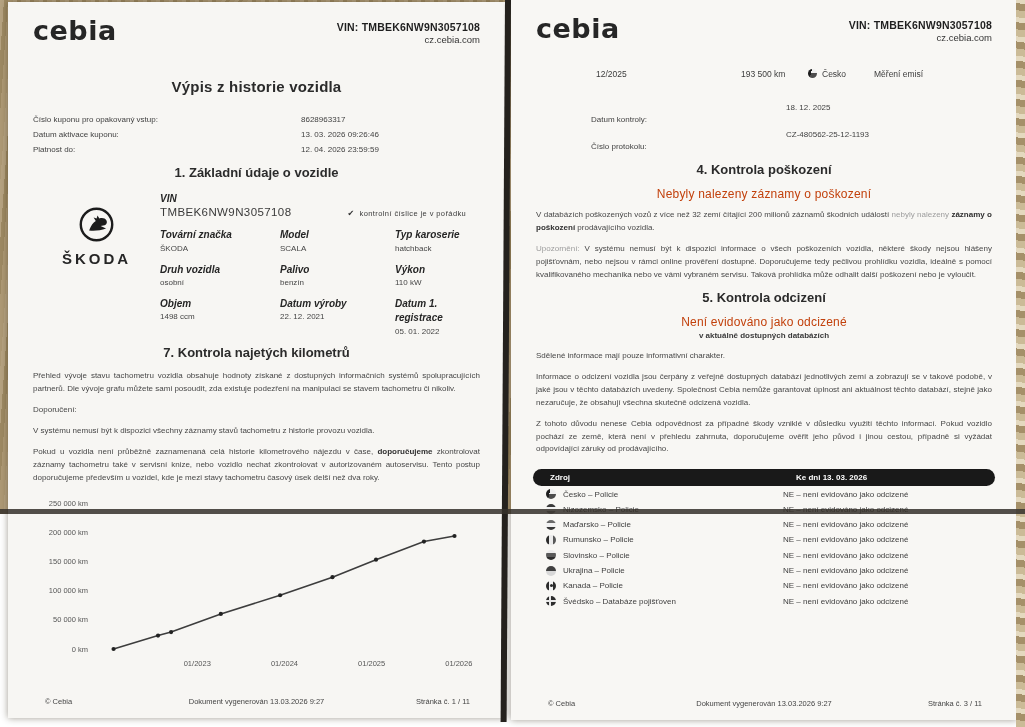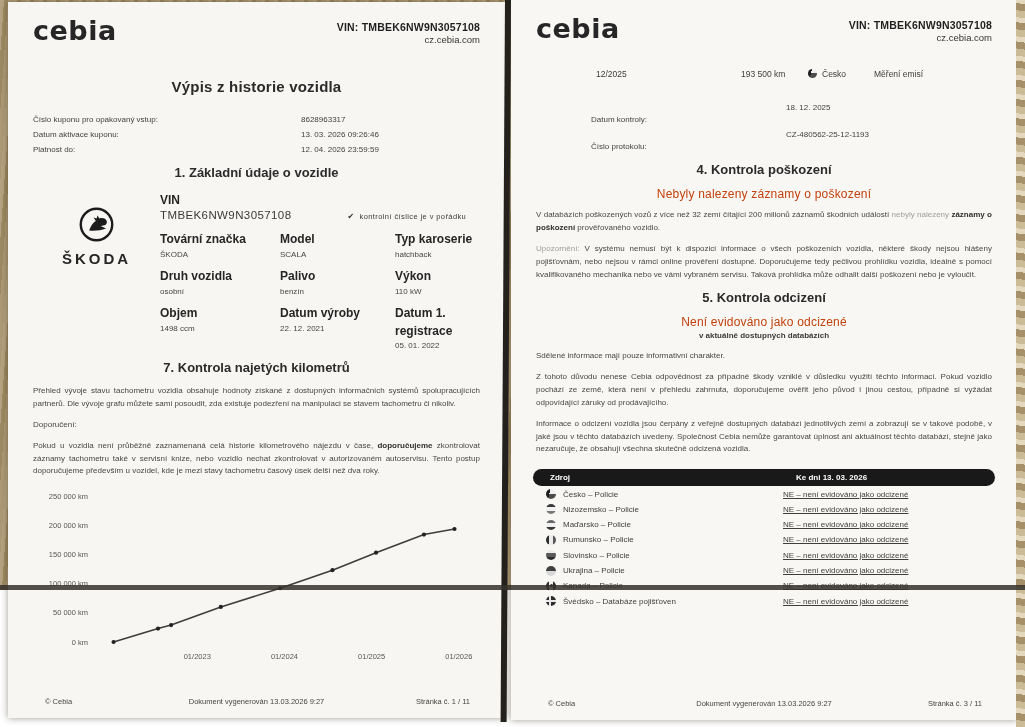--- a/index.html
+++ b/index.html
@@ -1,17 +1,17 @@
 <!DOCTYPE html>
 <html lang="cs"><head>
 <meta charset="utf-8">
 <style>
   html,body{margin:0;padding:0;}
   body{width:1025px;height:727px;overflow:hidden;font-family:"Liberation Sans","DejaVu Sans",sans-serif;}
-  .stage{position:relative;width:1025px;height:590px;
+  .stage{position:relative;width:1025px;height:514px;
     background:#a6916c;
     background-image:repeating-linear-gradient(94deg,#b6a381 0 4px,#9e8a63 4px 8px,#ae9a75 8px 13px);}
   .edge-right{position:absolute;right:0;top:0;width:9px;height:727px;
     background:repeating-linear-gradient(8deg,#cbbb97 0 7px,#a59069 7px 14px,#e4d9bf 14px 19px);}
   .edge-bottom{position:absolute;left:0;bottom:0;width:1025px;height:5px;background:#35302a;opacity:.85;}
   .divider{position:absolute;left:505px;top:0;width:6px;height:722px;background:#24211d;
     transform:rotate(.35deg);transform-origin:top center;}
 
   .page{position:absolute;background:#f7f6f3;color:#3f3f3f;box-shadow:0 0 7px rgba(40,30,10,.45);}
   .page-left{left:8px;top:2px;width:497px;height:716px;}
@@ -34,21 +34,21 @@
   h2.sec{margin:8px;text-align:center;font-size:13px;font-weight:bold;color:#2b2b2b;}
   .sec1-head{margin-top:24px;}
   .sec2-head{margin-top:19px;}
 
   .s1{display:flex;margin-top:9px;}
   .skoda-col{flex:0 0 127px;text-align:center;padding-top:17px;}
   .skoda-mark{width:37px;height:37px;margin:0 auto;}
   .skoda-word{margin-top:7px;font-size:15px;font-weight:bold;letter-spacing:3px;color:#262626;}
   .s1-fields{flex:1;padding-top:3px;}
   .vin-row{margin-bottom:10px;}
-  .flabel{font-size:12px;font-weight:bold;color:#262626;line-height:1.45;}
+  .flabel{font-size:10px;font-weight:bold;color:#262626;line-height:1.45;font-style:italic;}
   .fvalue{font-size:8px;color:#454545;line-height:1.45;}
   .vin-big{font-size:11.5px;color:#3a3a3a;letter-spacing:.4px;display:flex;align-items:baseline;}
   .vin-check{margin-left:56px;font-size:7.5px;color:#3c3c3c;white-space:nowrap;}
   .check-glyph{font-size:8px;margin-right:5px;color:#2f2f2f;}
   .grid3{display:grid;grid-template-columns:118px 113px 1fr;column-gap:2px;row-gap:8px;}
 
   .para{font-size:8px;line-height:1.62;text-align:justify;color:#474747;margin:8px 0 0;}
   .para.first{margin-top:10px;}
   .bold-inline{font-weight:bold;color:#303030;}
   .gray-inline{color:#9d9d9d;}
@@ -75,21 +75,21 @@
   .sub{margin-top:10px;text-align:center;font-size:12px;color:#c2410c;letter-spacing:.2px;}
   .sub2{margin-top:2px;text-align:center;font-size:8px;font-weight:bold;color:#3a3a3a;}
 
   .tbl{margin-top:13px;}
   .tbl-head{position:relative;height:17px;background:#191919;border-radius:9px;color:#fff;
     font-size:8px;font-weight:bold;display:flex;align-items:center;margin:0 -3px;}
   .tbl-head .th-src{padding-left:17px;}
   .tbl-head .th-date{position:absolute;left:263px;}
   .tbl-row{display:flex;align-items:center;height:15.3px;font-size:8px;color:#3e3e3e;}
   .col-src{flex:0 0 237px;display:flex;align-items:center;padding-left:10px;box-sizing:border-box;}
-  .col-res{flex:1;padding-left:10px;text-decoration:underline;}
+  .col-res{flex:1;padding-left:10px;}
   .flag{width:10px;height:10px;border-radius:50%;display:inline-block;margin-right:7px;flex:0 0 10px;position:relative;overflow:hidden;}
   .flag-cz{background:linear-gradient(105deg,#1e1e1e 36%,transparent 36%),linear-gradient(#efefef 50%,#4c4c4c 50%);}
   .flag-nl{background:linear-gradient(#3a3a3a 34%,#f1f1f1 34% 66%,#787878 66%);}
   .flag-hu{background:linear-gradient(#6a6a6a 34%,#f1f1f1 34% 66%,#383838 66%);}
   .flag-ro{background:linear-gradient(90deg,#2c2c2c 33%,#ececec 33% 67%,#585858 67%);}
   .flag-si{background:linear-gradient(#ececec 34%,#5a5a5a 34% 67%,#2c2c2c 67%);}
   .flag-ua{background:linear-gradient(#404040 50%,#d8d8d8 50%);}
   .flag-ca{background:linear-gradient(90deg,#2b2b2b 30%,#f3f3f3 30% 70%,#2b2b2b 70%);}
   .flag-ca::after{content:"";position:absolute;left:3.5px;top:3.5px;width:3px;height:3px;background:#2b2b2b;border-radius:50%;}
   .flag-se{background:linear-gradient(90deg,rgba(0,0,0,0) 32%,#e9e9e9 32% 54%,rgba(0,0,0,0) 54%),linear-gradient(rgba(0,0,0,0) 40%,#e9e9e9 40% 62%,rgba(0,0,0,0) 62%),#2d2d2d;}
@@ -184,20 +184,21 @@
                 <div class="flabel">Datum 1. registrace</div>
                 <div class="fvalue">05. 01. 2022</div>
               </div>
           </div>
         </div>
       </div>
 
       <h2 class="sec sec2-head">7. Kontrola najetých kilometrů</h2>
       <p class="para first">Přehled vývoje stavu tachometru vozidla obsahuje hodnoty získané z dostupných informačních systémů spolupracujících partnerů. Dle vývoje grafu můžete sami posoudit, zda existuje podezření na manipulaci se stavem tachometru či nikoliv.</p>
       <p class="para">Doporučení:</p>
+      <p class="para">V systému nemusí být k dispozici všechny záznamy stavů tachometru z historie provozu vozidla.</p>
       <p class="para"><span>Pokud u vozidla není průběžně zaznamenaná celá historie kilometrového nájezdu v čase, </span><span class="bold-inline">doporučujeme</span><span> zkontrolovat záznamy tachometru také v servisní knize, nebo vozidlo nechat zkontrolovat v autorizovaném autoservisu. Tento postup doporučujeme především u vozidel, kde je mezi stavy tachometru časový úsek delší než dva roky.</span></p>
 
       <div class="chart-wrap"><svg width="466" height="184">
             <text x="55" y="160.5" text-anchor="end" class="tick">0 km</text>
             <text x="55" y="131.3" text-anchor="end" class="tick">50 000 km</text>
             <text x="55" y="102.1" text-anchor="end" class="tick">100 000 km</text>
             <text x="55" y="72.9" text-anchor="end" class="tick">150 000 km</text>
             <text x="55" y="43.7" text-anchor="end" class="tick">200 000 km</text>
             <text x="55" y="14.5" text-anchor="end" class="tick">250 000 km</text>
             <text x="164.26966292135523" y="175" text-anchor="middle" class="tick">01/2023</text>
@@ -250,29 +251,29 @@
           <span class="kv-value">18. 12. 2025</span>
         </div>
         <div class="kv-row">
           <span class="kv-label">Číslo protokolu:</span>
           <span class="kv-value">CZ-480562-25-12-1193</span>
         </div>
       </div>
 
       <h2 class="sec sec4-head">4. Kontrola poškození</h2>
       <div class="sub">Nebyly nalezeny záznamy o poškození</div>
-      <p class="para"><span>V databázích poškozených vozů z více než 32 zemí čítající 200 milionů záznamů škodních událostí </span><span class="gray-inline">nebyly nalezeny</span><span class="bold-inline"> záznamy o poškození</span><span> prověřovaného vozidlo.</span></p>
+      <p class="para"><span>V databázích poškozených vozů z více než 32 zemí čítající 200 milionů záznamů škodních událostí </span><span class="gray-inline">nebyly nalezeny</span><span class="bold-inline"> záznamy o poškození</span><span> prodávajícího vozidla.</span></p>
       <p class="para"><span class="gray-inline">Upozornění:</span><span> V systému nemusí být k dispozici informace o všech poškozeních vozidla, některé škody nejsou hlášeny pojišťovnám, nebo nejsou v rámci online prověření dostupné. Doporučujeme tedy pečlivou prohlídku vozidla, ideálně s pomocí kvalifikovaného mechanika nebo ve vámi vybraném servisu. Taková prohlídka může odhalit další poškození nebo je vyloučit.</span></p>
 
       <h2 class="sec sec5-head">5. Kontrola odcizení</h2>
       <div class="sub">Není evidováno jako odcizené</div>
       <div class="sub2">v aktuálně dostupných databázích</div>
       <p class="para first">Sdělené informace mají pouze informativní charakter.</p>
+      <p class="para">Informace o odcizení vozidla jsou čerpány z veřejně dostupných databází jednotlivých zemí a zobrazují se v takové podobě, v jaké jsou v těchto databázích uvedeny. Společnost Cebia nemůže garantovat úplnost ani aktuálnost těchto databází, stejně jako nezaručuje, že obsahují všechna skutečně odcizená vozidla.</p>
       <p class="para">Z tohoto důvodu nenese Cebia odpovědnost za případné škody vzniklé v důsledku využití těchto informací. Pokud vozidlo pochází ze země, která není v přehledu zahrnuta, doporučujeme ověřit jeho původ i jinou cestou, případně si vyžádat odpovídající záruky od prodávajícího.</p>
-      <p class="para">Informace o odcizení vozidla jsou čerpány z veřejně dostupných databází jednotlivých zemí a zobrazují se v takové podobě, v jaké jsou v těchto databázích uvedeny. Společnost Cebia nemůže garantovat úplnost ani aktuálnost těchto databází, stejně jako nezaručuje, že obsahují všechna skutečně odcizená vozidla.</p>
 
       <div class="tbl">
         <div class="tbl-head">
           <span class="th-src">Zdroj</span>
           <span class="th-date">Ke dni 13. 03. 2026</span>
         </div>
         <div class="tbl-row">
           <span class="col-src">
               <span class="flag flag-cz"></span>
               <span>Česko – Policie</span>

